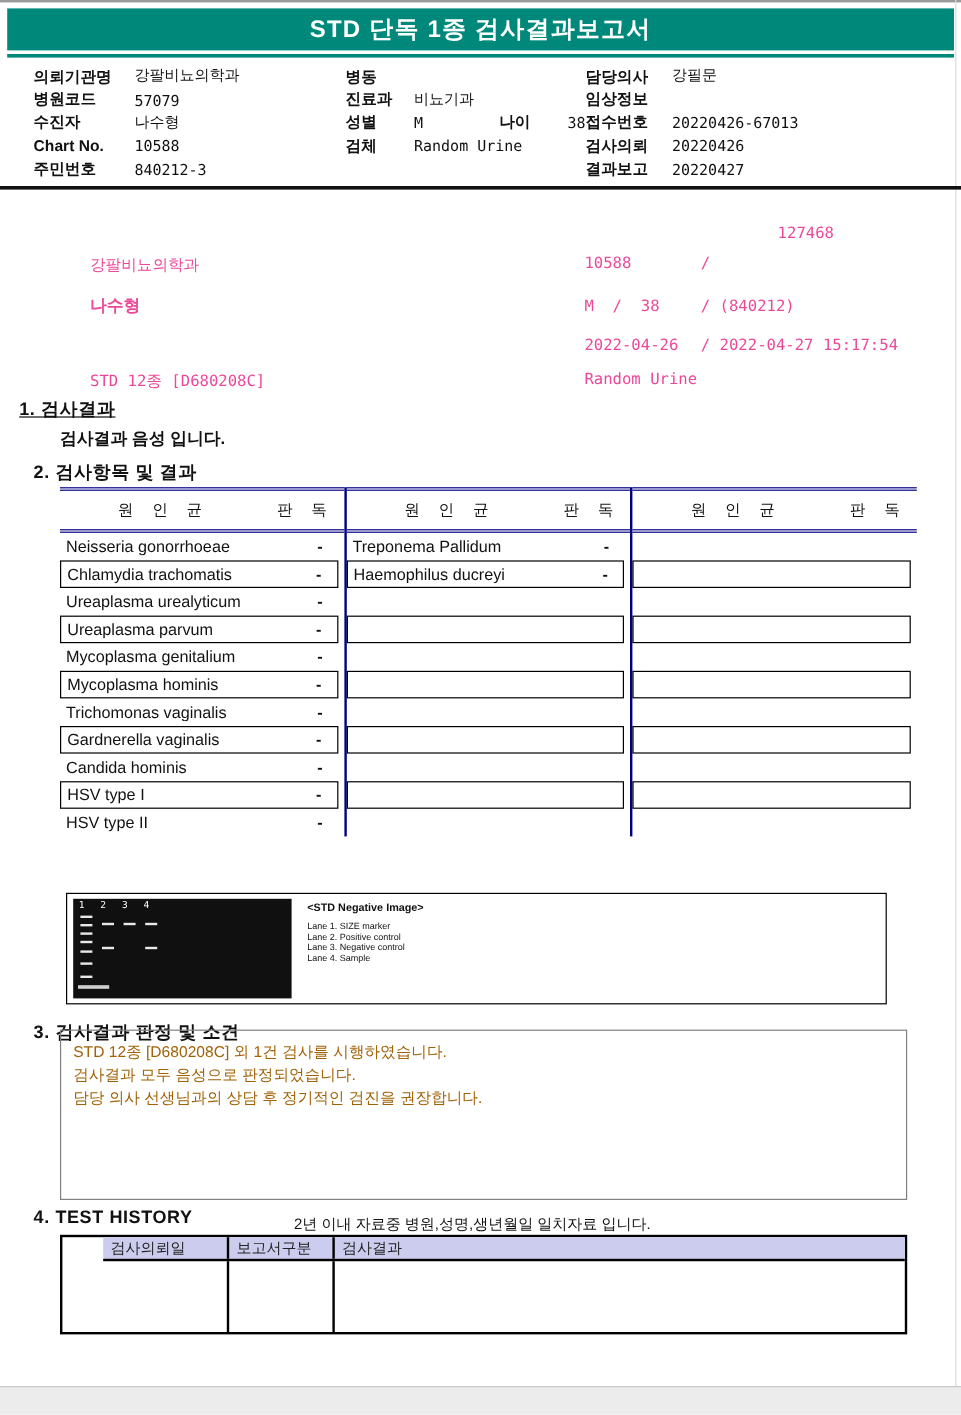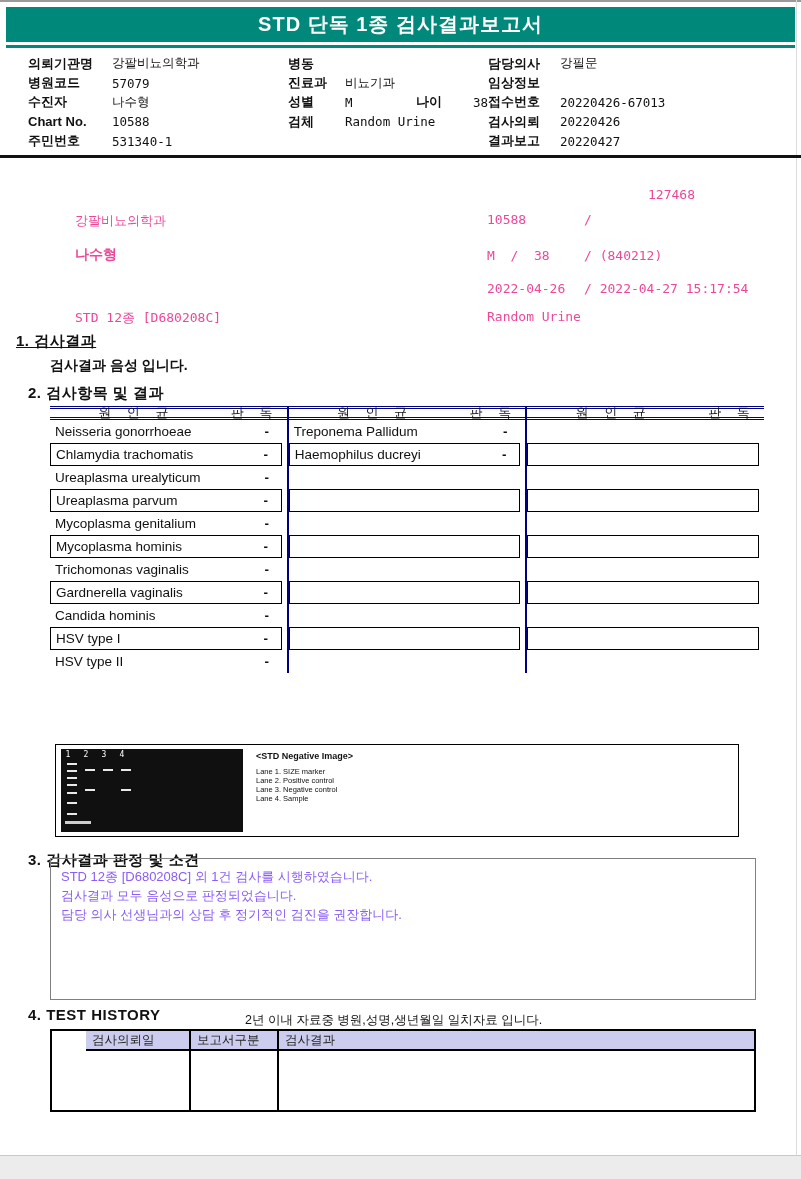--- a/index.html
+++ b/index.html
@@ -31,21 +31,21 @@
   .doc span { position:absolute; font-family:"DejaVu Sans Mono","Liberation Mono",monospace; font-size:13px; color:#ec4899; white-space:pre; }
   .doc .bold { font-weight:bold; font-size:14px; }
 
   .sec-title { position:absolute; font-size:15px; font-weight:bold; color:#111; letter-spacing:0.5px; }
   .sec-result { position:absolute; font-size:14px; font-weight:bold; color:#111; }
 
   
   .rtable { position:absolute; left:50px; top:406px; width:714px; display:flex; }
   .rcol { flex:1; min-width:0; }
   .rcol + .rcol { border-left:2px solid #000080; }
-  .rhead { display:flex; align-items:center; height:14px; border-top:3px double #000080; border-bottom:3px double #000080; font-size:13px; color:#111; }
+  .rhead { display:flex; align-items:center; height:38px; border-top:3px double #000080; border-bottom:3px double #000080; font-size:13px; color:#111; }
   .rhead .rh-name { flex:1; text-align:center; letter-spacing:6px; }
   .rhead .rh-res { width:64px; text-align:center; letter-spacing:6px; }
   .rrow { height:23px; display:flex; align-items:center; font-size:13.5px; color:#111;
           padding-left:5px; margin-right:5px; }
   .rrow.boxed { border:1.5px solid #000; }
   .rname { flex:1; white-space:nowrap; overflow:hidden; }
   .rres { width:30px; text-align:center; font-weight:bold; }
 
   
   .gel-box { position:absolute; left:55px; top:744px; width:684px; height:93px; border:1.5px solid #000; background:#fff; }
@@ -53,21 +53,21 @@
   .lane-nums { position:absolute; left:2px; top:1px; display:flex; }
   .lane-num { width:10px; margin-right:8px; color:#fff; font-family:"DejaVu Sans Mono",monospace; font-size:8px; text-align:center; }
   .band { position:absolute; width:10px; height:2px; background:#e8e8e8; }
   .band.wide { width:26px; height:3px; background:#cfcfcf; }
   .gel-text { position:absolute; left:200px; top:6px; color:#111; }
   .gel-title { font-weight:bold; font-size:9px; margin-bottom:6px; }
   .gel-lane-label { font-size:7.5px; line-height:9px; }
 
   
   .s3-box { position:absolute; left:50px; top:858px; width:706px; height:142px; border:1px solid #808080; padding:8px 10px; }
-  .s3-line { font-size:13px; line-height:19px; color:#8b5cf6; }
+  .s3-line { font-size:13px; line-height:19px; color:#a16207; }
 
   
   .hist-note { position:absolute; left:245px; top:1012px; font-size:12.5px; color:#111; }
   .hist-table { position:absolute; left:50px; top:1029px; width:706px; border:2px solid #000;padding-left:34px; }
   .hist-head { display:flex; height:20px; background:#CCCCEE; border-bottom:2px solid #000; }
   .hist-head .hc { font-size:12.5px; color:#222; display:flex; align-items:center; padding-left:6px; }
   .hc1 { width:105px; border-right:2px solid #000; }
   .hc2 { width:88px; border-right:2px solid #000; }
   .hc3 { flex:1; }
   .hist-body { display:flex; height:59px; }
@@ -104,21 +104,21 @@
         <span class="info-value">나수형</span>
       </div>
 
       <div class="info-row">
         <span class="info-label">Chart No.</span>
         <span class="info-value">10588</span>
       </div>
 
       <div class="info-row">
         <span class="info-label">주민번호</span>
-        <span class="info-value">531340-1</span>
+        <span class="info-value">840212-3</span>
       </div>
     </div>
 
   <div class="info-col c2">
     <div class="info-row">
       <span class="info-label">병동</span>
       <span class="info-value"></span>
     </div>
     <div class="info-row">
       <span class="info-label">진료과</span>

